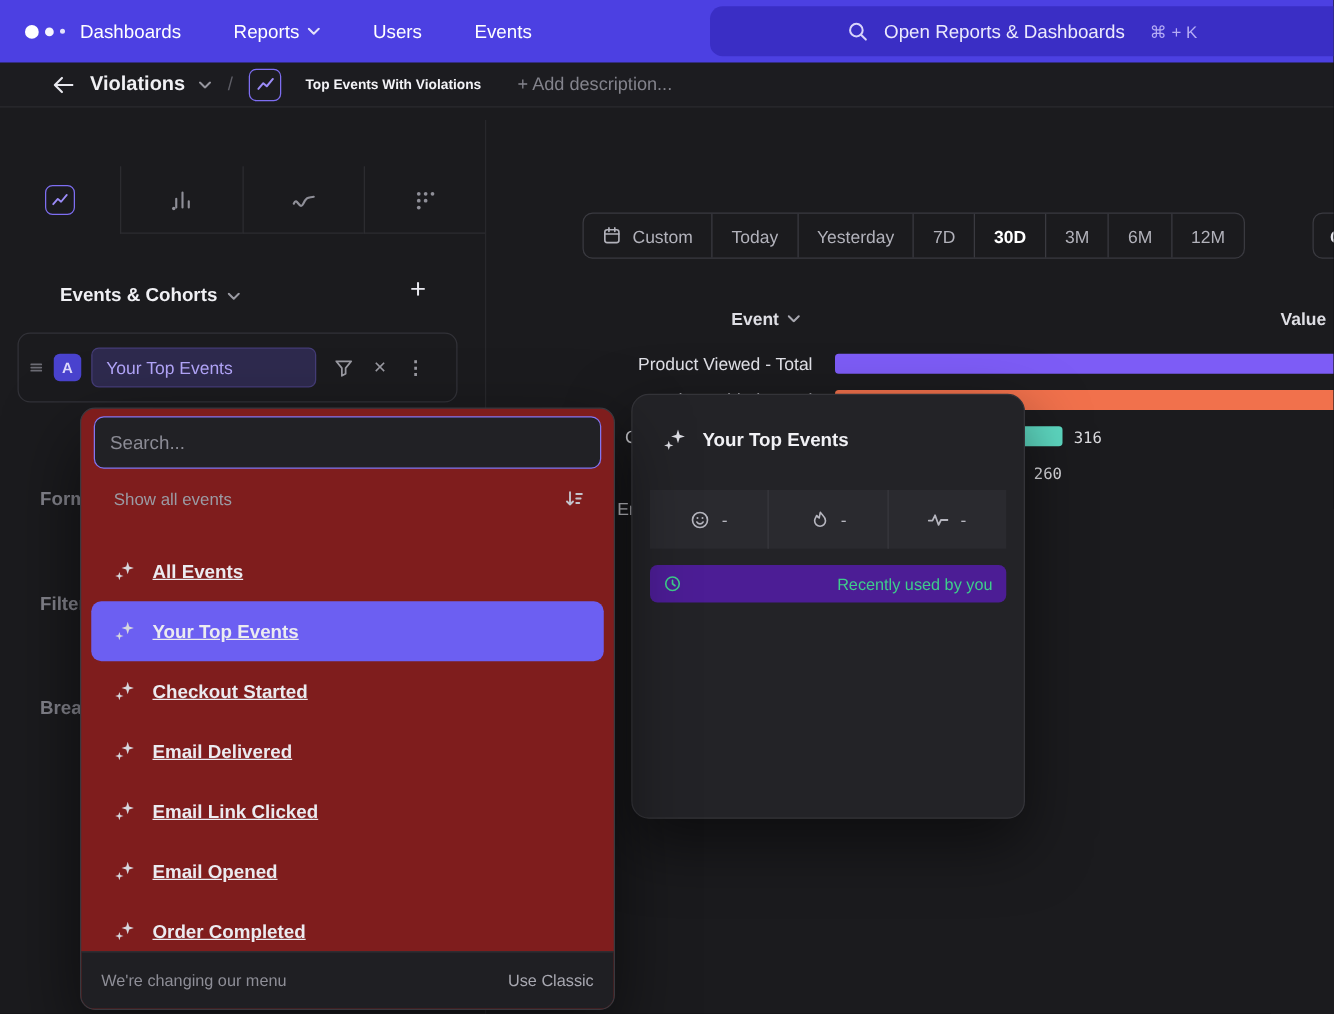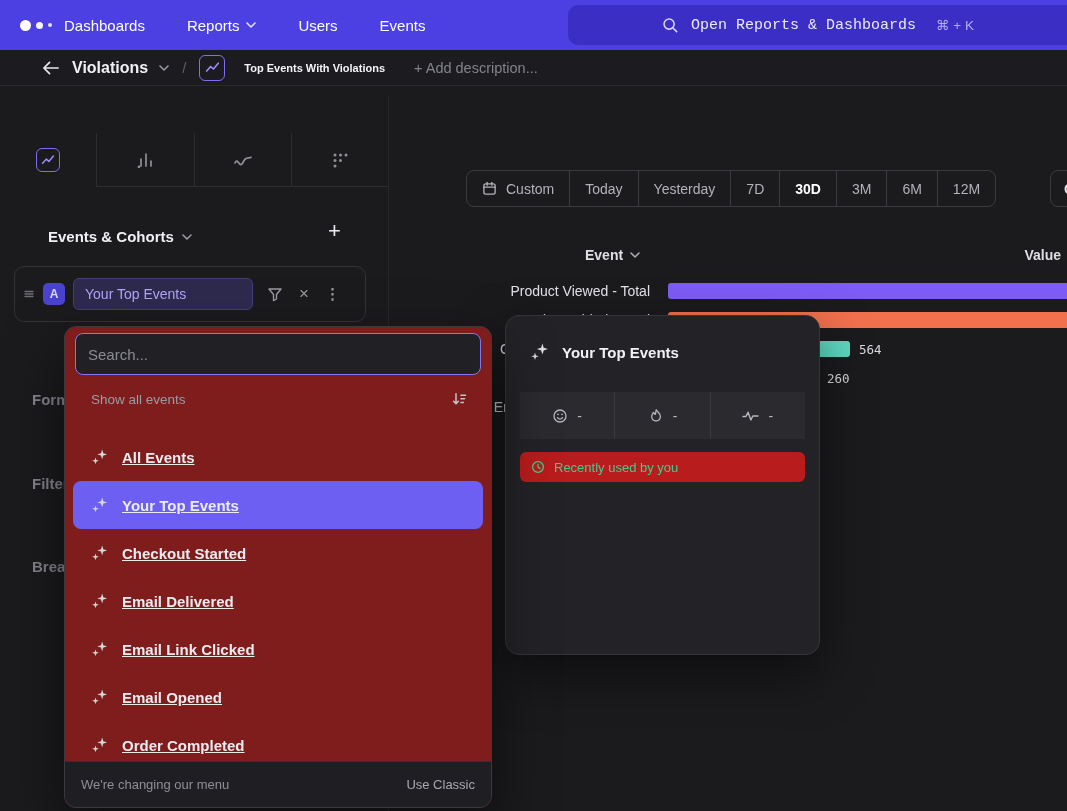--- a/index.html
+++ b/index.html
@@ -10,21 +10,21 @@
   .topnav { position:absolute; top:0; left:0; right:0; height:50px; background:#4c40e2; display:flex; align-items:center; z-index:40; }
   .logo { display:flex; align-items:center; gap:5px; margin-left:20px; width:44px; }
   .logo b { display:block; border-radius:50%; background:#fff; }
   .logo .d1{ width:11px; height:11px; }
   .logo .d2{ width:7px; height:7px; opacity:.95; }
   .logo .d3{ width:4px; height:4px; opacity:.85; }
   .nav-items { display:flex; align-items:center; gap:42px; }
   .nav-item { color:#fff; font-size:15px; font-weight:500; display:flex; align-items:center; gap:7px; cursor:pointer; white-space:nowrap; }
   .nav-item svg { opacity:.85; }
   .nav-search { position:absolute; left:568px; top:5px; right:0; height:40px; background:#3a2ec5; border-radius:10px 0 0 10px; display:flex; align-items:center; justify-content:center; gap:12px; cursor:pointer; }
-  .nav-search .ph { color:#eceafd; font-size:15px; font-weight:500;font-family:Liberation Mono, monospace; }
+  .nav-search .ph { color:#eceafd; font-size:15px; font-weight:500; }
   .nav-search .sc { color:#b5acf5; font-size:13.5px; margin-left:8px; }
   .nav-search svg { color:#d8d3fb; }
 
   
   .subheader { position:absolute; top:50px; left:0; right:0; height:36px; background:#1c1c20; border-bottom:1px solid #2a2a2e; display:flex; align-items:center; gap:13px; padding-left:42px; z-index:35; }
   .back-btn { color:#e8e8ee; display:flex; cursor:pointer; }
   .crumb { color:#f0f0f4; font-size:16px; font-weight:700; cursor:pointer; }
   .crumb-chev { color:#96969e; display:flex; cursor:pointer; margin-left:-2px; }
   .sep { color:#5e5e66; font-size:15px; }
   .chart-badge { width:26px; height:26px; border:1.5px solid #7e6ef2; border-radius:6px; color:#9c8cf8; display:flex; align-items:center; justify-content:center; }
@@ -67,21 +67,21 @@
   .crow-bar { position:absolute; left:0; top:0; height:16px; border-radius:3px; cursor:pointer; }
   .crow-val { position:absolute; top:1px; font-family:"DejaVu Sans Mono",monospace; font-size:12.5px; line-height:15px; color:#dadade; white-space:nowrap; }
 
   
   .popover { position:absolute; left:505px; top:315px; width:315px; height:340px; background:#232327; border:1px solid #343439; border-radius:14px; box-shadow:0 20px 50px rgba(0,0,0,.5); z-index:20; }
   .pop-head { display:flex; align-items:center; gap:12px; padding:26px 22px 0 24px; color:#f1f1f5; font-size:15px; font-weight:700; }
   .pop-head svg { color:#dcdce2; }
   .pop-metrics { display:flex; margin:30px 14px 0; height:47px; background:#2a2a2f; }
   .pm { flex:1; display:flex; align-items:center; justify-content:center; gap:9px; color:#b6b6bf; font-size:14px; border-left:1px solid #39393f; cursor:pointer; }
   .pm:first-child { border-left:none; }
-  .pop-badge { margin:13px 14px 0; height:30px; background:#b91c1c; border-radius:6px; display:flex; align-items:center; gap:9px; padding:0 11px; color:#3ecd8b; font-size:13px; }
+  .pop-badge { margin:13px 14px 0; height:30px; background:#4c1d95; border-radius:6px; display:flex; align-items:center; gap:9px; padding:0 11px; color:#3ecd8b; font-size:13px;justify-content:space-between; }
 
   
   .dropdown { position:absolute; left:64px; top:326px; width:428px; height:482px; background:#7f1d1d; border:1px solid #39393f; border-radius:12px; box-shadow:0 24px 60px rgba(0,0,0,.55); z-index:30; overflow:hidden; }
   .dd-search { display:block; margin:6px 10px 0; width:calc(100% - 20px); height:42px; background:#212125; border:1.5px solid #8275f2; border-radius:8px; color:#e8e8ee; font-size:15px; padding:0 12px; outline:none; font-family:inherit; }
   .dd-search::placeholder { color:#8b8b95; }
   .dd-showall { display:flex; align-items:center; justify-content:space-between; margin:16px 24px 0 26px; color:#9b9ba4; font-size:13.5px; }
   .dd-showall svg { color:#c4c4cc; cursor:pointer; }
   .dd-list { margin-top:26px; }
   .dd-item { height:48px; display:flex; align-items:center; gap:13px; padding:0 14px 0 26px; color:#ebebf0; font-size:15px; font-weight:600; cursor:pointer;text-decoration:underline; }
   .dd-item svg { color:#d6d6dc; flex:none; }
@@ -341,21 +341,21 @@
       <span class="crow-label">Product Added - Total</span>
       <span class="crow-track">
           <span class="crow-bar" style="width: 105%; background: rgb(241, 113, 76);"></span>
           <span class="crow-val" style="left: calc(105% + 9px);"></span>
         </span>
     </div>
     <div class="crow">
       <span class="crow-label">Checkout Started - Total</span>
       <span class="crow-track">
           <span class="crow-bar" style="width: 45.6%; background: rgb(94, 217, 194);"></span>
-          <span class="crow-val" style="left: calc(45.6% + 9px);">564</span>
+          <span class="crow-val" style="left: calc(45.6% + 9px);">316</span>
         </span>
     </div>
     <div class="crow">
       <span class="crow-label">Email Delivered - Total</span>
       <span class="crow-track">
           <span class="crow-bar" style="width: 37.6%; background: rgb(94, 217, 194);"></span>
           <span class="crow-val" style="left: calc(37.6% + 9px);">260</span>
         </span>
     </div>
     <div class="crow">

